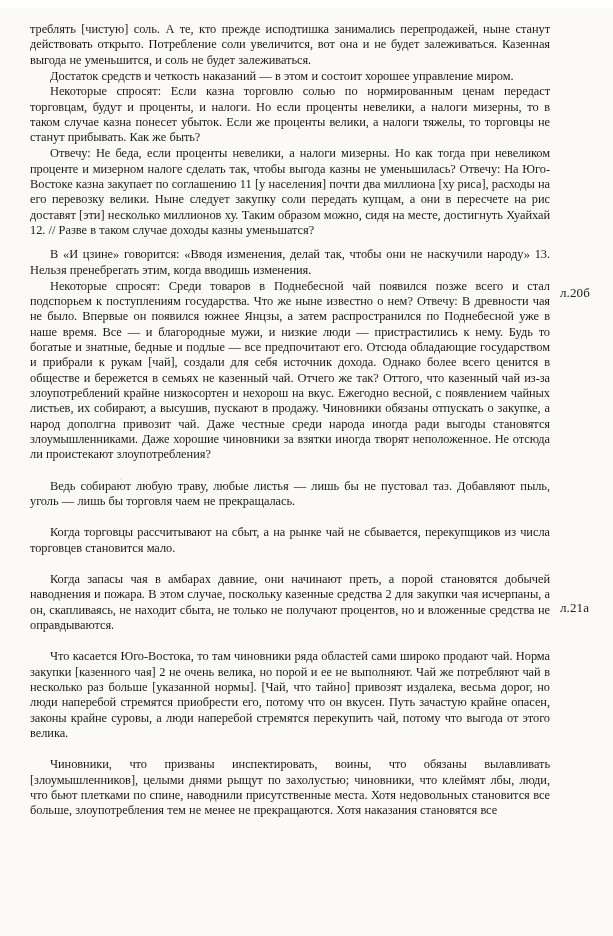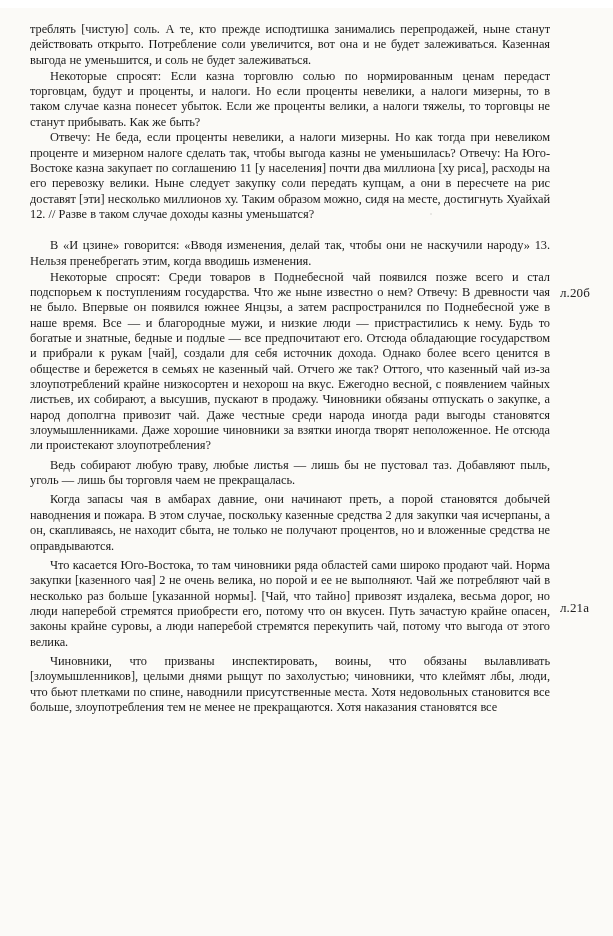--- a/index.html
+++ b/index.html
@@ -41,22 +41,22 @@
   }
   p.noindent { text-indent: 0; }
   .section-title {
     text-align: center;
     font-style: italic;
     font-size: 13px;
     margin: 17px 0 13px 0;
     text-indent: 0;
     letter-spacing: 0.4px;
   }
-  .gap-top { margin-top: 16px; }
-  .blocklead { margin-top: 4px; }
+  .gap-top { margin-top: 9px; }
+  .blocklead { margin-top: 16px; }
   .marginnote {
     position: absolute;
     font-size: 13px;
     font-family: "Liberation Serif", serif;
     color: #202020;
     letter-spacing: 0.1px;
     white-space: nowrap;
   }
   #mn-0 { left: 560px; top: 277px; }
   #mn-1 { left: 560px; top: 592px; }
@@ -66,27 +66,29 @@
     border-radius: 50%;
   }
 </style>
 </head>
 <body>
 
 <div class="page">
 
   <div class="col">
     <p class="noindent">треблять [чистую] соль. А те, кто прежде исподтишка занимались перепродажей, ныне станут действовать открыто. Потребление соли увеличится, вот она и не будет залеживаться. Казенная выгода не уменьшится, и соль не будет залеживаться.</p>
+    <p>Достаток средств и четкость наказаний — в этом и состоит хорошее управление миром.</p>
     <p>Некоторые спросят: Если казна торговлю солью по нормированным ценам передаст торговцам, будут и проценты, и налоги. Но если проценты невелики, а налоги мизерны, то в таком случае казна понесет убыток. Если же проценты велики, а налоги тяжелы, то торговцы не станут прибывать. Как же быть?</p>
     <p>Отвечу: Не беда, если проценты невелики, а налоги мизерны. Но как тогда при невеликом проценте и мизерном налоге сделать так, чтобы выгода казны не уменьшилась? Отвечу: На Юго-Востоке казна закупает по соглашению 11 [у населения] почти два миллиона [ху риса], расходы на его перевозку велики. Ныне следует закупку соли передать купцам, а они в пересчете на рис доставят [эти] несколько миллионов ху. Таким образом можно, сидя на месте, достигнуть Хуайхай 12. // Разве в таком случае доходы казны уменьшатся?</p>
     <p class="gap-top">В «И цзине» говорится: «Вводя изменения, делай так, чтобы они не наскучили народу» 13. Нельзя пренебрегать этим, когда вводишь изменения.</p>
 
 
     <p>Некоторые спросят: Среди товаров в Поднебесной чай появился позже всего и стал подспорьем к поступлениям государства. Что же ныне известно о нем? Отвечу: В древности чая не было. Впервые он появился южнее Янцзы, а затем распространился по Поднебесной уже в наше время. Все — и благородные мужи, и низкие люди — пристрастились к нему. Будь то богатые и знатные, бедные и подлые — все предпочитают его. Отсюда обладающие государством и прибрали к рукам [чай], создали для себя источник дохода. Однако более всего ценится в обществе и бережется в семьях не казенный чай. Отчего же так? Оттого, что казенный чай из-за злоупотреблений крайне низкосортен и нехорош на вкус. Ежегодно весной, с появлением чайных листьев, их собирают, а высушив, пускают в продажу. Чиновники обязаны отпускать о закупке, а народ дополгна привозит чай. Даже честные среди народа иногда ради выгоды становятся злоумышленниками. Даже хорошие чиновники за взятки иногда творят неположенное. Не отсюда ли проистекают злоупотребления?</p>
     <p class="blocklead">Ведь собирают любую траву, любые листья — лишь бы не пустовал таз. Добавляют пыль, уголь — лишь бы торговля чаем не прекращалась.</p>
+    <p class="blocklead">Когда торговцы рассчитывают на сбыт, а на рынке чай не сбывается, перекупщиков из числа торговцев становится мало.</p>
     <p class="blocklead">Когда запасы чая в амбарах давние, они начинают преть, а порой становятся добычей наводнения и пожара. В этом случае, поскольку казенные средства 2 для закупки чая исчерпаны, а он, скапливаясь, не находит сбыта, не только не получают процентов, но и вложенные средства не оправдываются.</p>
     <p class="blocklead">Что касается Юго-Востока, то там чиновники ряда областей сами широко продают чай. Норма закупки [казенного чая] 2 не очень велика, но порой и ее не выполняют. Чай же потребляют чай в несколько раз больше [указанной нормы]. [Чай, что тайно] привозят издалека, весьма дорог, но люди наперебой стремятся приобрести его, потому что он вкусен. Путь зачастую крайне опасен, законы крайне суровы, а люди наперебой стремятся перекупить чай, потому что выгода от этого велика.</p>
     <p class="blocklead">Чиновники, что призваны инспектировать, воины, что обязаны вылавливать [злоумышленников], целыми днями рыщут по захолустью; чиновники, что клеймят лбы, люди, что бьют плетками по спине, наводнили присутственные места. Хотя недовольных становится все больше, злоупотребления тем не менее не прекращаются. Хотя наказания становятся все</p>
   </div>
 
   <div class="marginnote" id="mn-0">л.20б</div>
   <div class="marginnote" id="mn-1">л.21а</div>
 
   <div class="speck" style="left:120px; top:470px; width:2px; height:2px;"></div>
   <div class="speck" style="left:430px; top:205px; width:2px; height:2px;"></div>

